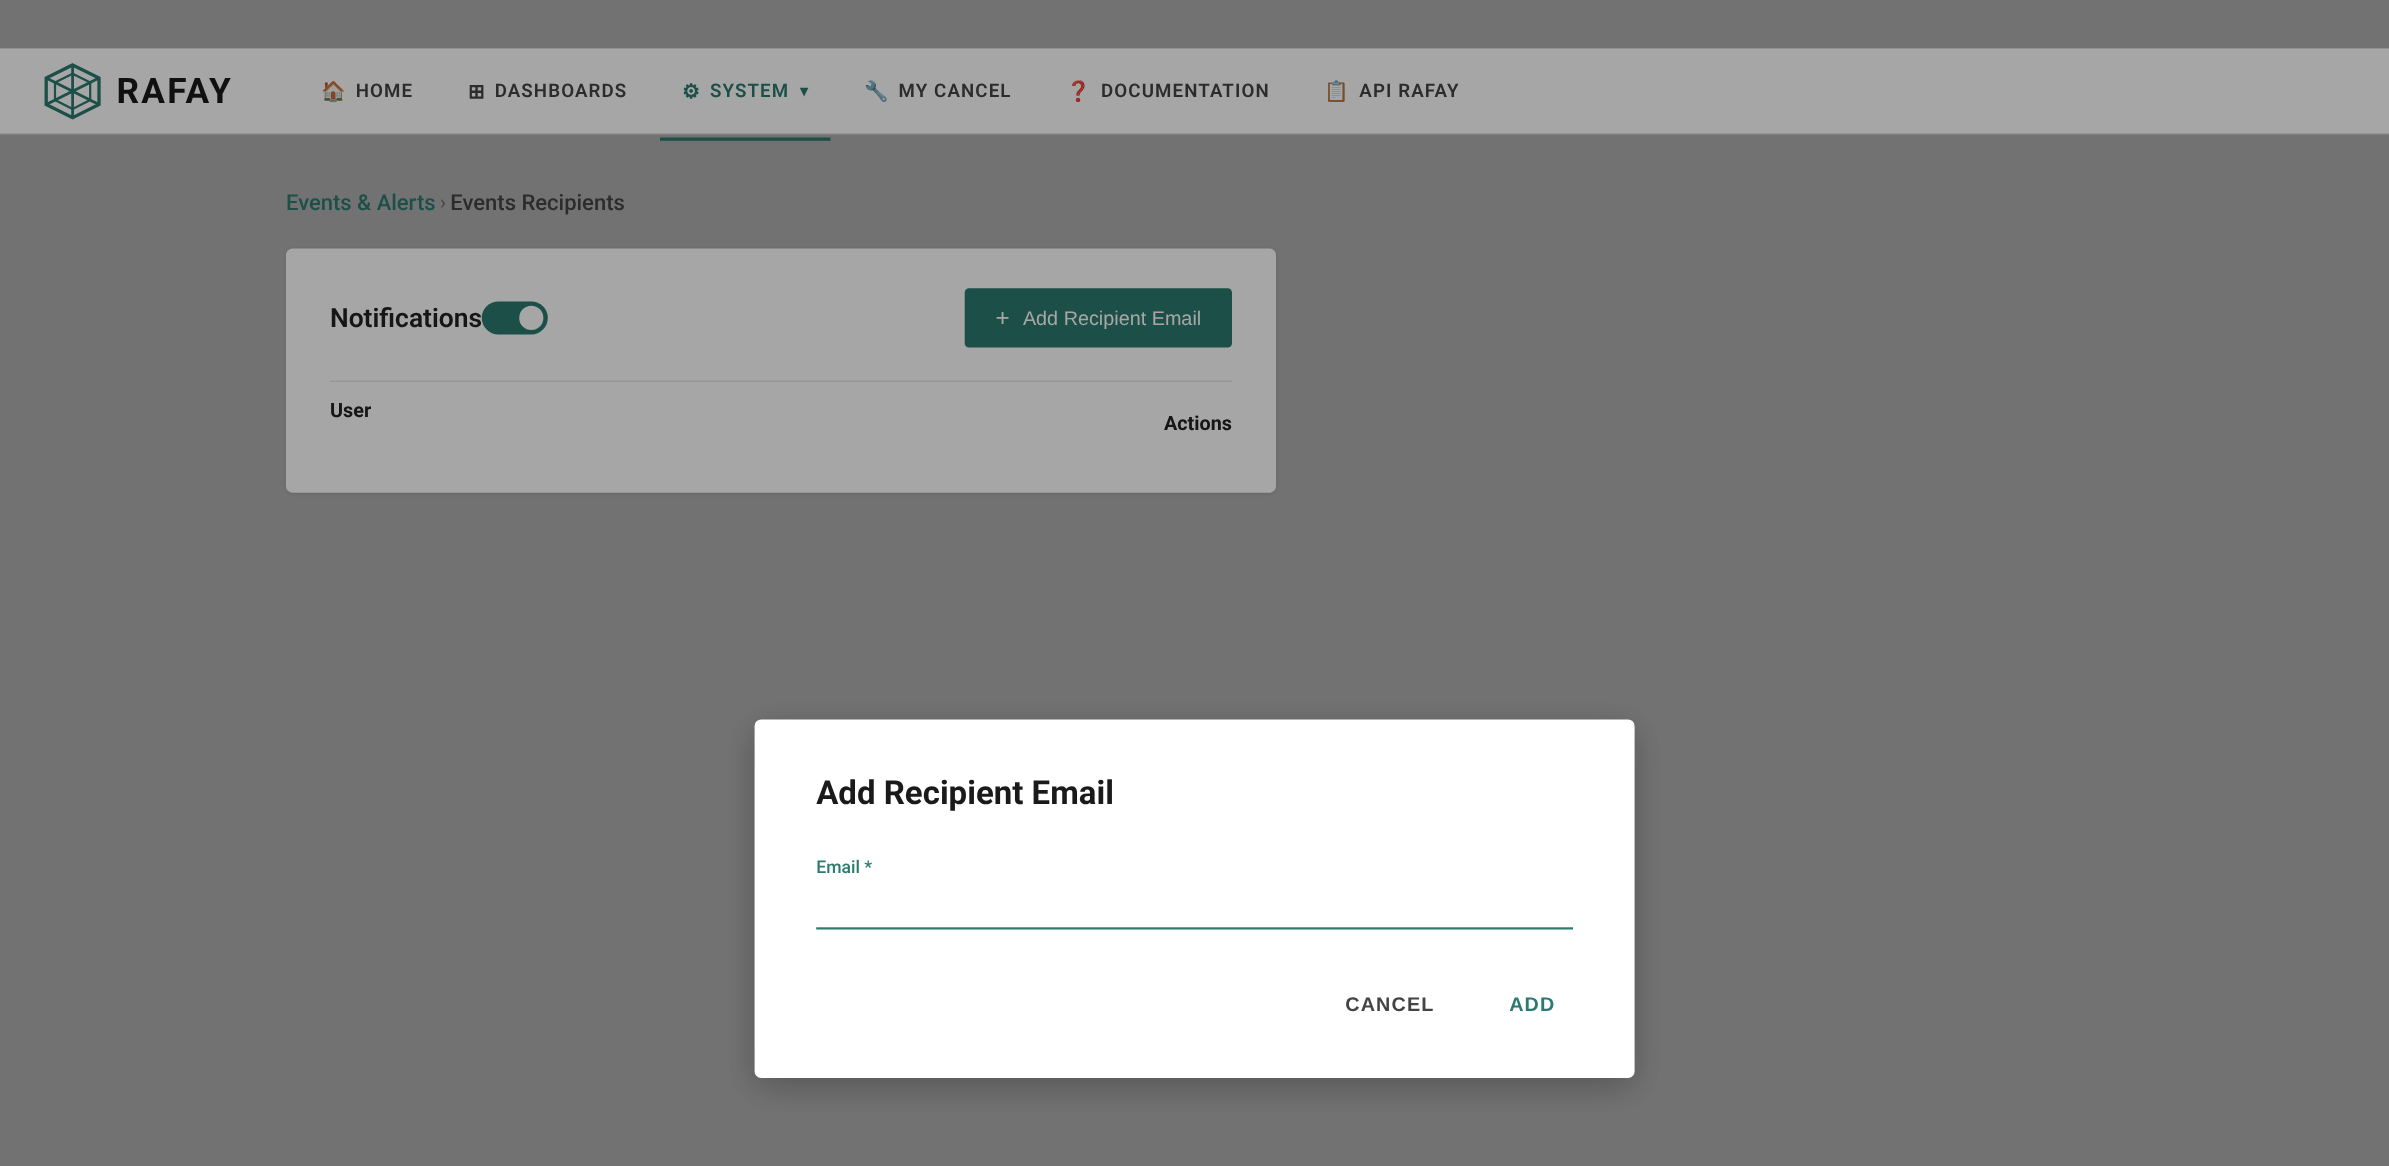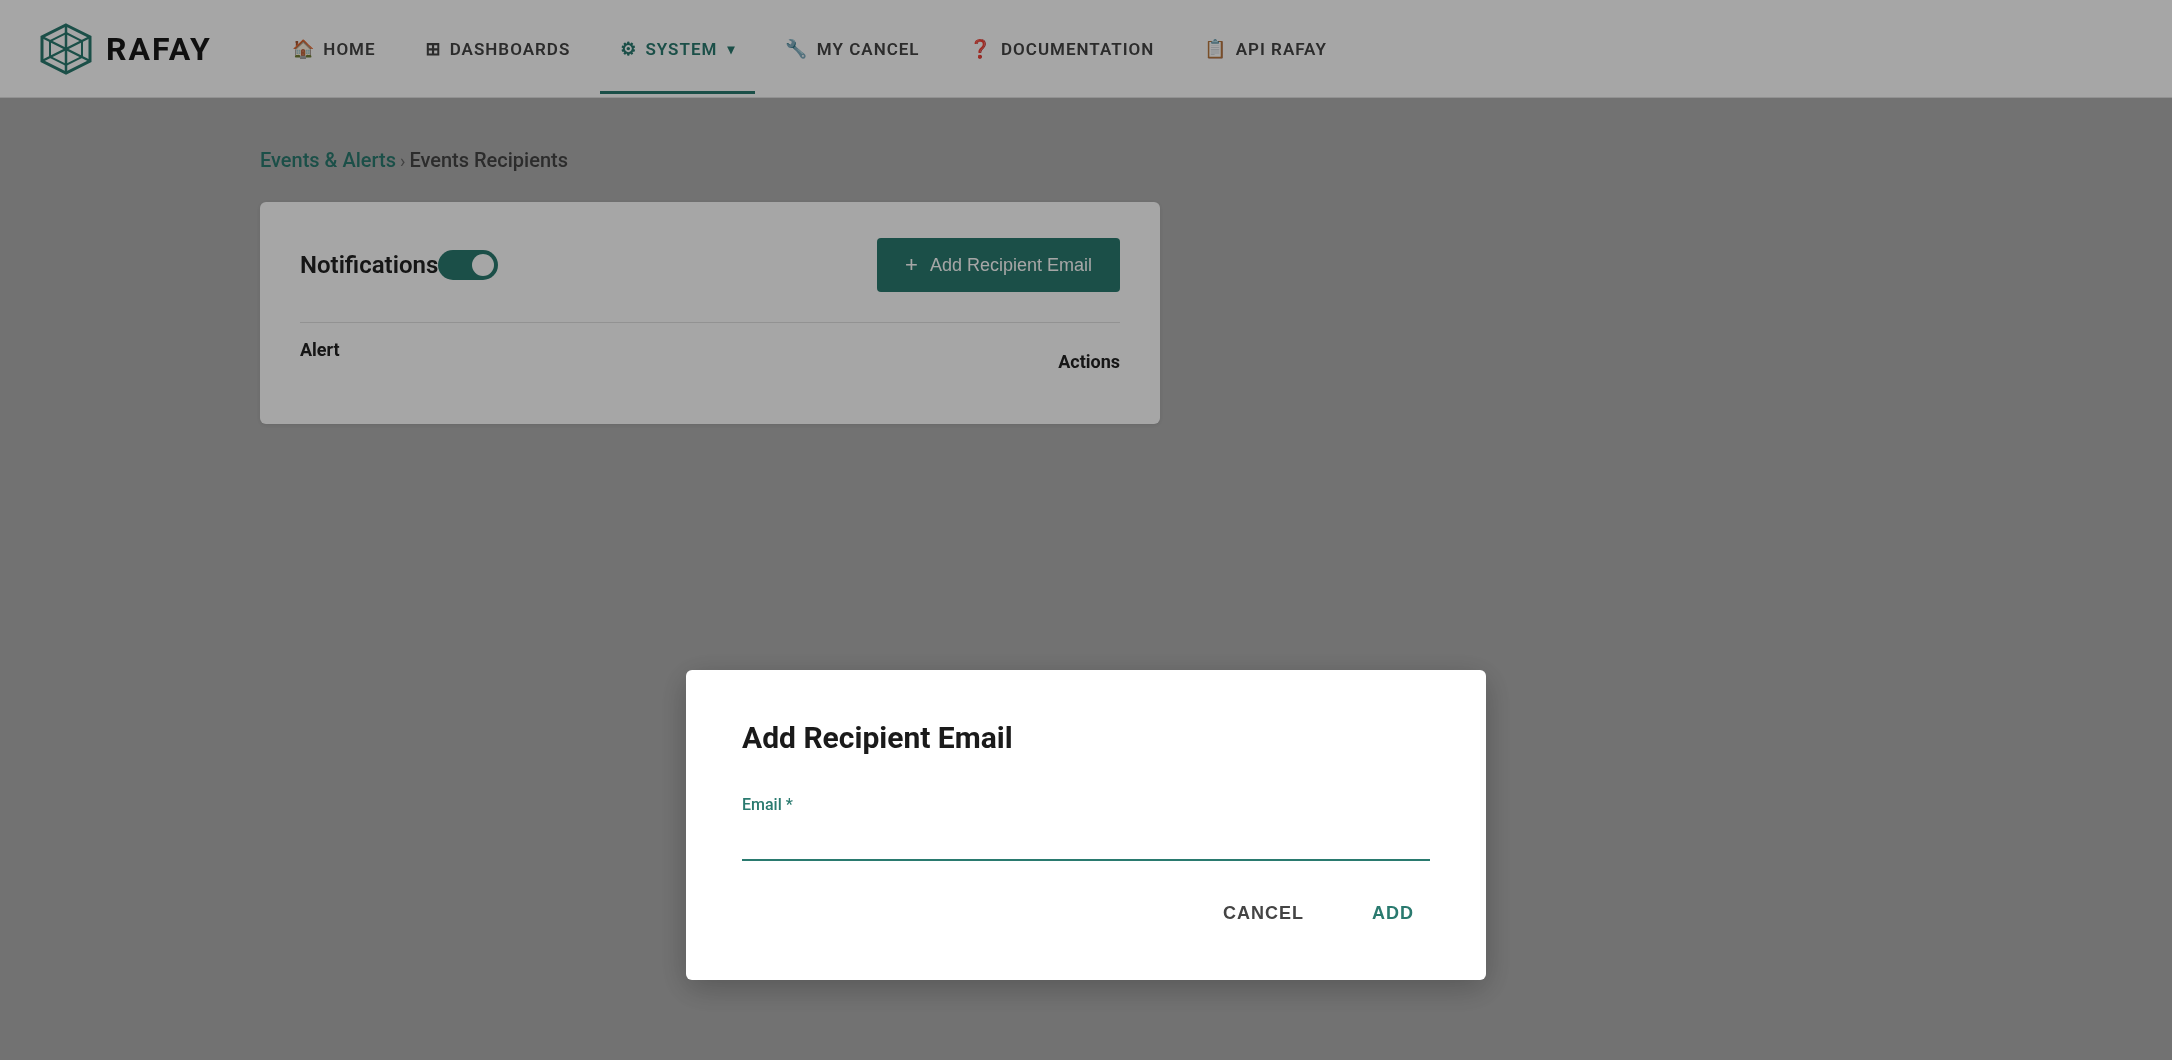--- a/index.html
+++ b/index.html
@@ -7,27 +7,28 @@
       font-family: 'Roboto', Arial, sans-serif;
       background: #b0b0b0;
       min-height: 1060px;
       width: 2172px;
       overflow: hidden;
     }
 
     
     .navbar {
       background: #ffffff;
-      height: 98px;
+      height: 78px;
       display: flex;
       align-items: center;
       padding: 0 40px;
       border-bottom: 1px solid #e0e0e0;
       position: relative;
       z-index: 10;
+      margin-top: 44px;
     }
     .navbar-brand {
       display: flex;
       align-items: center;
       margin-right: 60px;
     }
     .brand-logo {
       width: 52px;
       height: 52px;
       margin-right: 14px;
@@ -212,21 +213,21 @@
       box-shadow: 0 8px 32px rgba(0,0,0,0.25);
       position: relative;
     }
     .modal-title {
       font-size: 30px;
       font-weight: 700;
       color: #1a1a1a;
       margin-bottom: 40px;
     }
     .modal-field {
-      margin-bottom: 32px;
+      margin-bottom: 48px;
     }
     .field-label {
       font-size: 16px;
       font-weight: 500;
       color: #2a7a6f;
       margin-bottom: 8px;
       display: block;
     }
     .field-input {
       width: 100%;
@@ -332,21 +333,21 @@
           </div>
         </div>
       </div>
       <button class="add-recipient-btn">
         <span class="btn-plus">+</span>
         <span>Add Recipient Email</span>
       </button>
     </div>
 
     <div class="table-header">
-      <span class="table-col-user">Alert</span>
+      <span class="table-col-user">User</span>
       <span class="table-col-actions">Actions</span>
     </div>
   </div>
 </div>
 
 <div class="overlay">
   <div class="modal">
     <h2 class="modal-title">Add Recipient Email</h2>
 
     <div class="modal-field">

